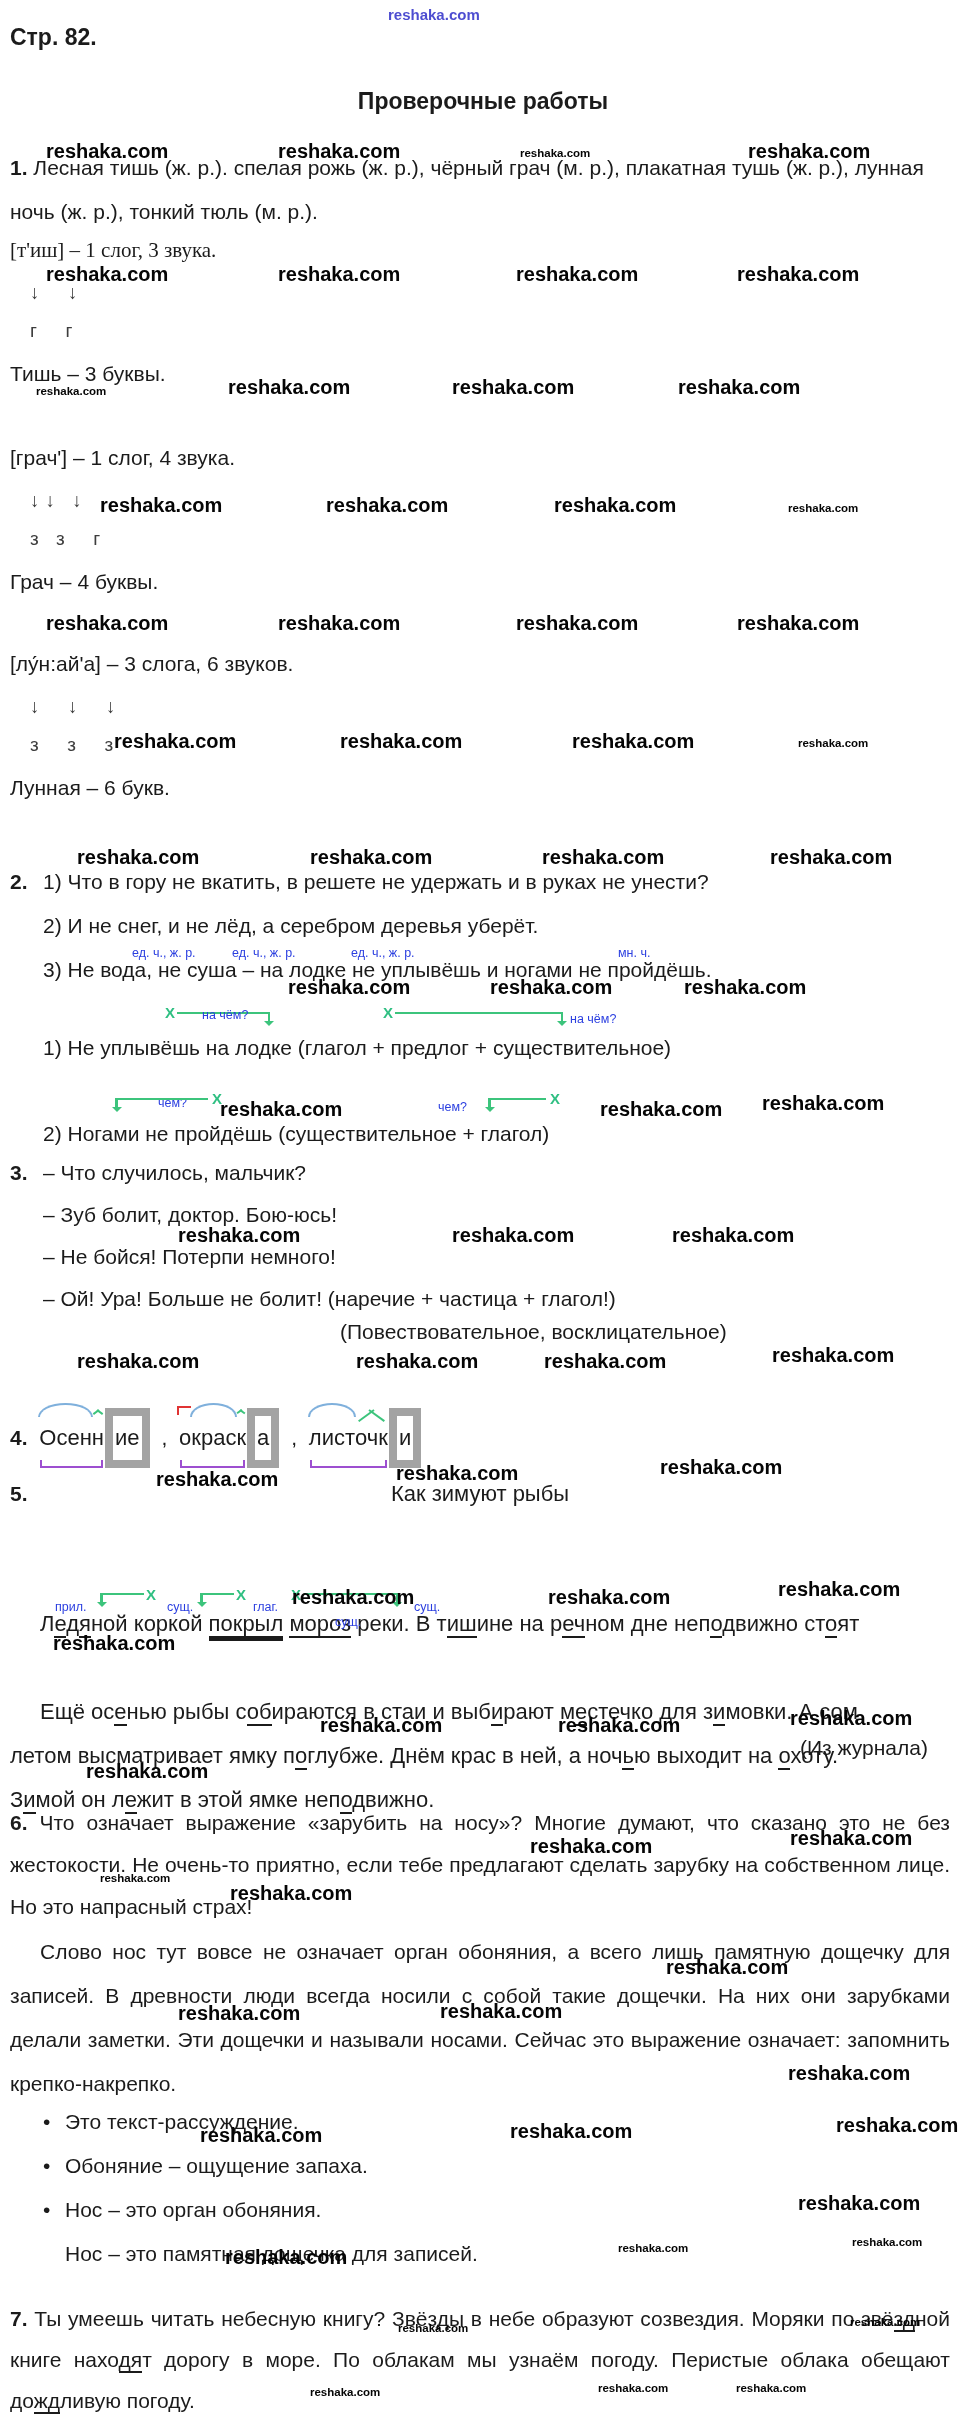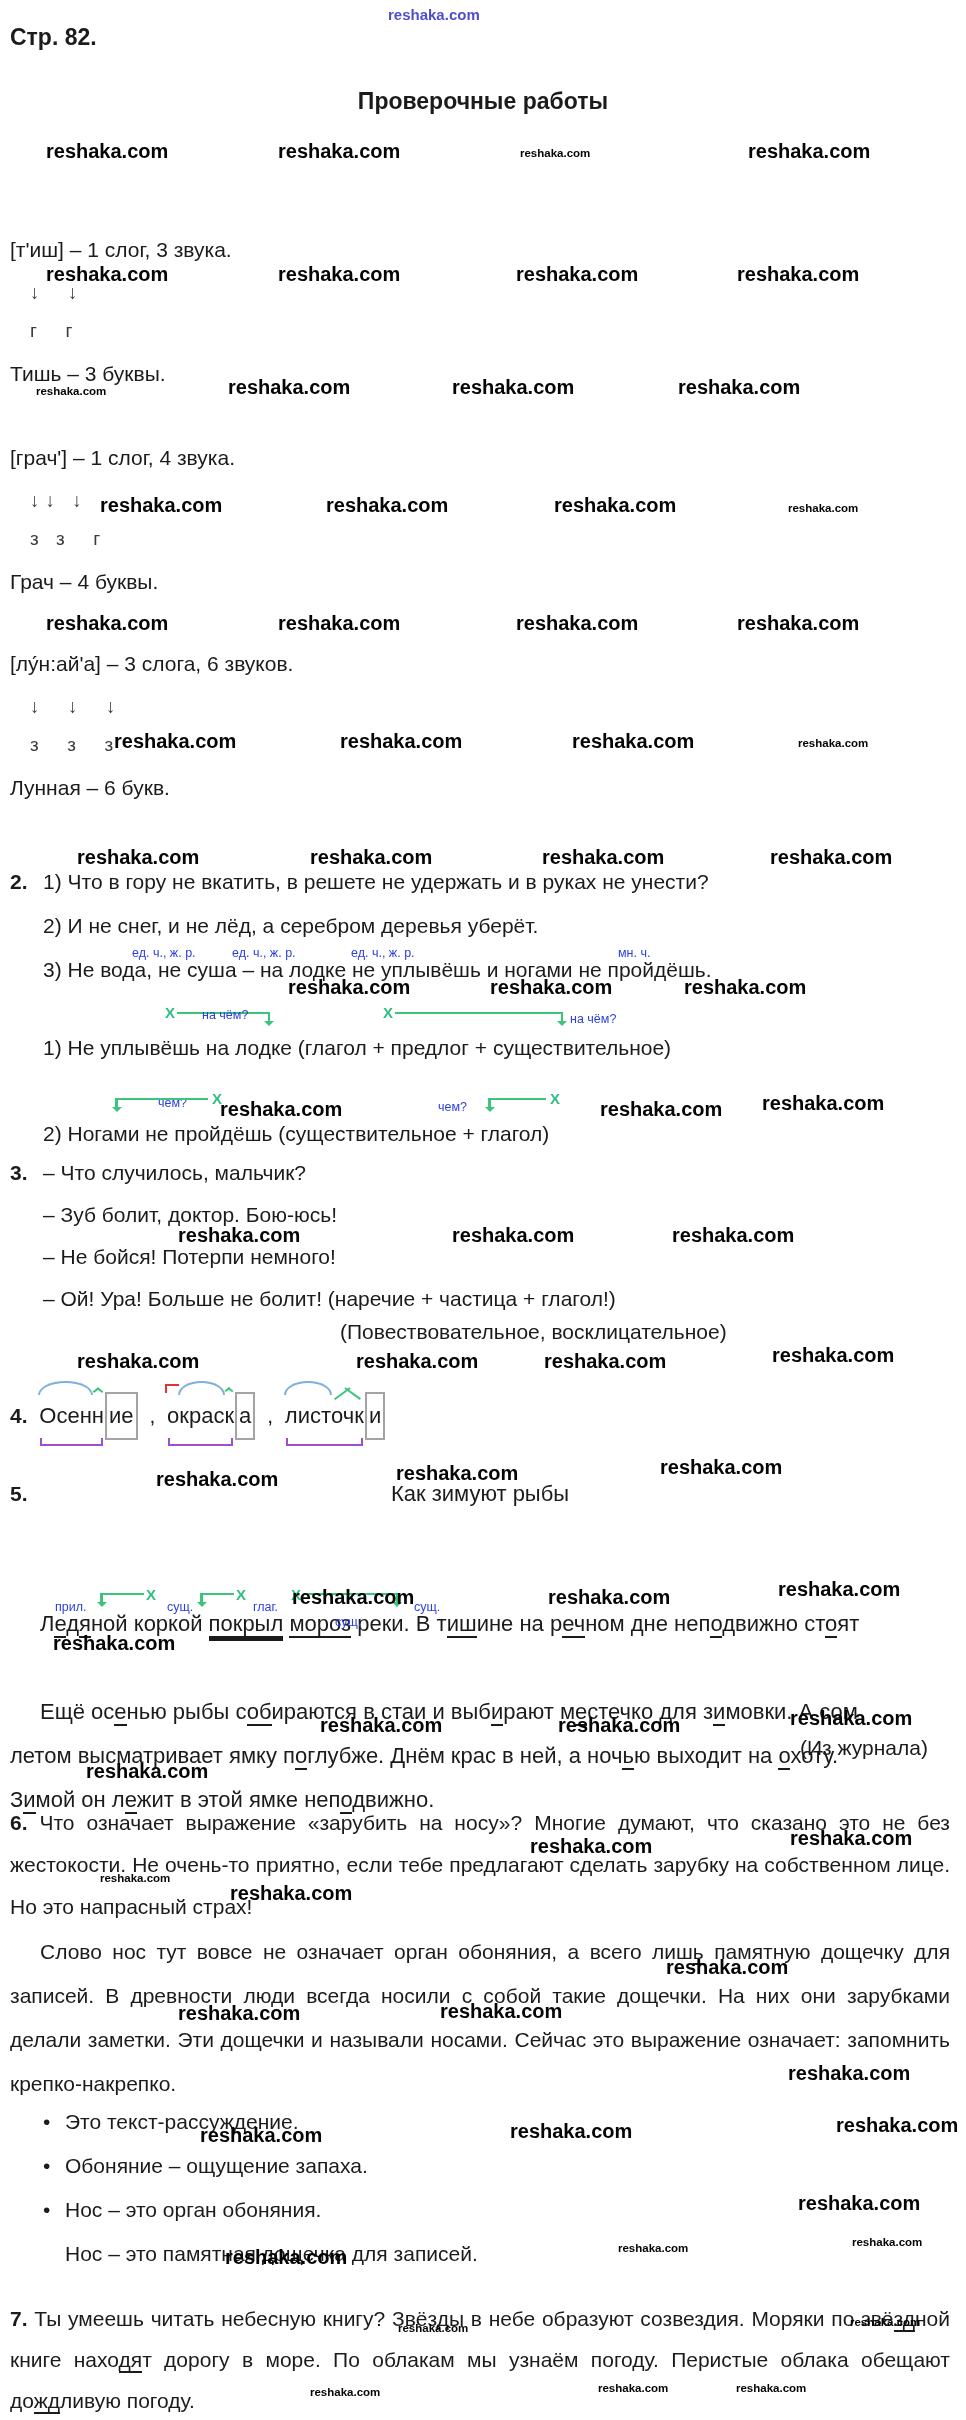--- a/index.html
+++ b/index.html
@@ -41,21 +41,21 @@
   .suf:before{content:"";position:absolute;top:-7px;left:0;width:58%;height:2px;background:#3cc47c;
               transform:rotate(-36deg);transform-origin:100% 50%;}
   .suf:after{content:"";position:absolute;top:-7px;right:0;width:58%;height:2px;background:#3cc47c;
              transform:rotate(36deg);transform-origin:0 50%;}
   .pre:before{content:"";position:absolute;top:-10px;left:-2px;right:0;height:7px;
               border-top:2.5px solid #e03434;border-left:2.5px solid #e03434;}
   .pre:empty{margin:0;} .pre:empty:before{display:none;}
   .base{position:relative;display:inline-block;}
   .base:after{content:"";position:absolute;left:1px;right:1px;bottom:-8px;height:6px;
               border-bottom:2.5px solid #9d4fd0;border-left:2.5px solid #9d4fd0;border-right:2.5px solid #9d4fd0;}
-  .end{display:inline-block;border:2px solid #a3a3a3;padding:0 2px;margin-left:1px;}
+  .end{display:inline-block;border:8px solid #a3a3a3;padding:0 2px;margin-left:1px;margin-top:16px;}
   .ind{display:inline-block;width:30px;}
   .bullet{display:inline-block;width:22px;}
   .note{position:absolute;font-size:21px;text-align:center;}
   .src{position:absolute;font-size:21px;}
   .i5{font-size:22px;line-height:44px;}
   .title5{text-align:center;font-weight:bold;font-size:22px;font-weight:normal;}
 </style>
 </head>
 <body>
 
@@ -133,22 +133,23 @@
       <span class="wm wm-s" style="left: 398px; top: 2322px;">reshaka.com</span>
       <span class="wm wm-s" style="left: 850px; top: 2316px;">reshaka.com</span>
       <span class="wm wm-s" style="left: 310px; top: 2386px;">reshaka.com</span>
       <span class="wm wm-s" style="left: 598px; top: 2382px;">reshaka.com</span>
       <span class="wm wm-s" style="left: 736px; top: 2382px;">reshaka.com</span>
     </div>
 
   <div class="hdr-num">Стр. 82.</div>
   <div class="hdr-title">Проверочные работы</div>
 
-
-  <div class="phl" style="top:238px;">[т'иш] – 1 слог, 3 звука.</div>
+  <div class="blk" style="top:146px;"><span class="num">1.</span> <span>Лесная тишь (ж. р.). спелая рожь (ж. р.), чёрный грач (м. р.), плакатная тушь (ж. р.), лунная ночь (ж. р.), тонкий тюль (м. р.).</span></div>
+
+  <div class="phl" style="top:238px;font-family:Liberation Serif, serif;">[т'иш] – 1 слог, 3 звука.</div>
   <div class="phl arrows" style="top:282px;">↓  ↓</div>
   <div class="phl letters" style="top:320px;">г  г</div>
   <div class="phl" style="top:362px;">Тишь – 3 буквы.</div>
 
   <div class="phl" style="top:446px;">[грач'] – 1 слог, 4 звука.</div>
   <div class="phl arrows" style="top:490px;">↓↓ ↓</div>
   <div class="phl letters" style="top:528px;">з з  г</div>
   <div class="phl" style="top:570px;">Грач – 4 буквы.</div>
 
   <div class="phl" style="top:652px;">[лу́н:ай'а] – 3 слога, 6 звуков.</div>

